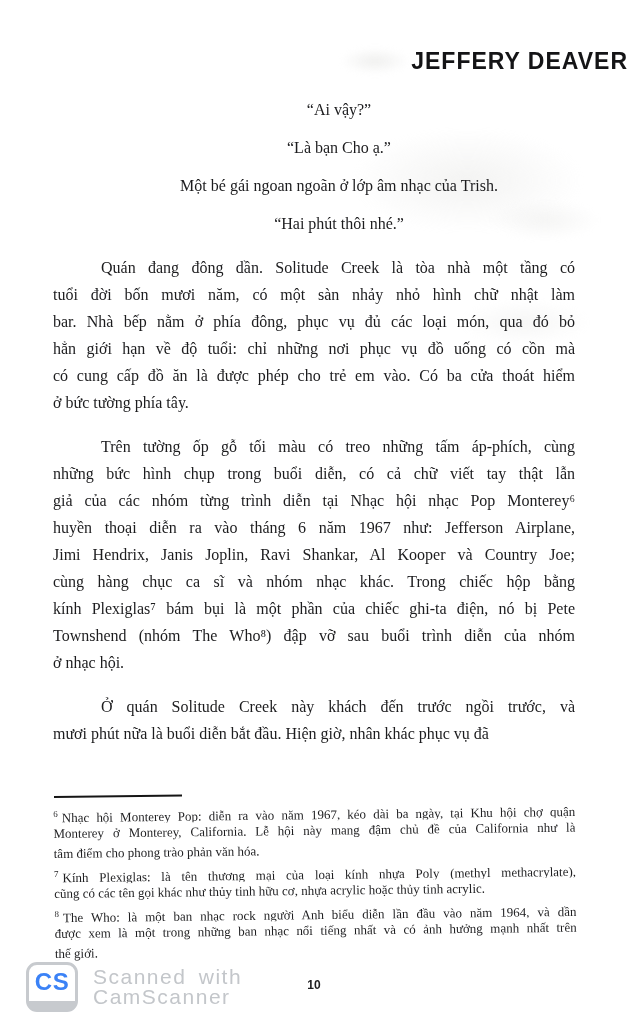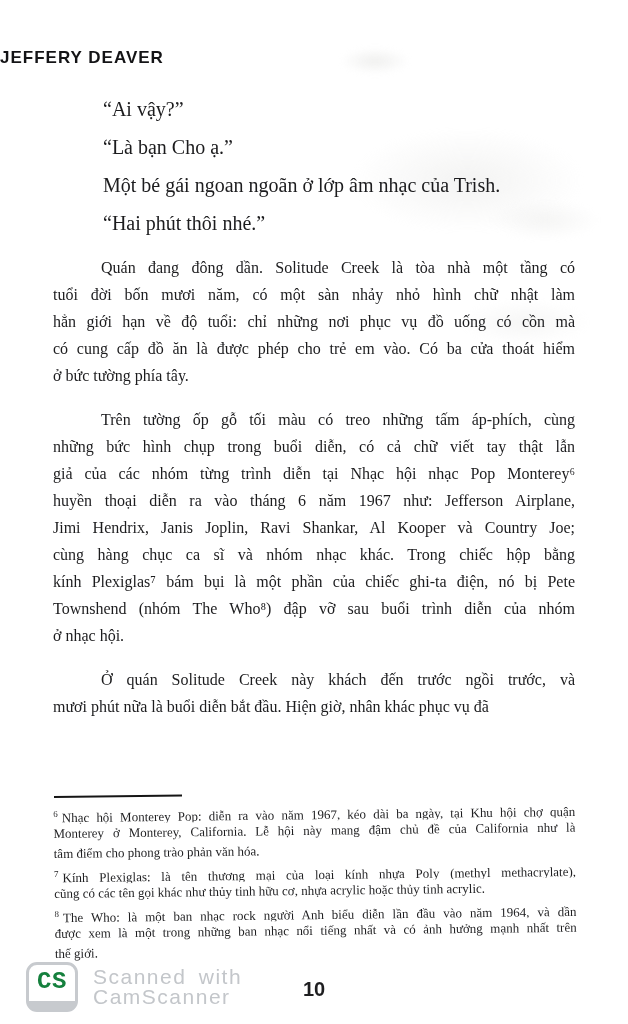--- a/index.html
+++ b/index.html
@@ -1,27 +1,27 @@
 <!DOCTYPE html>
 <html><head>
 <meta charset="utf-8">
 <style>
   html,body{margin:0;padding:0;}
   body{
     width:628px;height:1024px;background:#ffffff;position:relative;overflow:hidden;
     font-family:"Liberation Serif","DejaVu Serif",serif;color:#1c1c1e;
   }
   .page-title{
-    position:absolute;top:48px;left:0;right:0;text-align:left;
+    position:absolute;top:48px;left:0;right:0;text-align:right;
     font-family:"Liberation Sans","DejaVu Sans",sans-serif;font-weight:bold;
-    font-size:17px;letter-spacing:1px;color:#141416;
+    font-size:23px;letter-spacing:1px;color:#141416;
   }
   .text-col{position:absolute;left:53px;width:522px;top:96px;}
   .dialogue-line{
-    font-size:20px;line-height:27px;margin-bottom:11px;padding-left:50px;
+    font-size:16px;line-height:27px;margin-bottom:11px;padding-left:50px;text-align:center;
   }
   .para{margin:17px 0 9px 0;}
   .line{
     font-size:16px;line-height:27px;height:27px;overflow:hidden;
     text-align:justify;
   }
   .line.jl{text-align-last:justify;}
   .line.indent{text-indent:48px;}
   .footnotes{
     position:absolute;left:53px;width:522px;top:796px;
@@ -30,32 +30,32 @@
   .fn-rule{width:128px;height:2px;background:#151515;margin:0 0 6px 1px;}
   .fline{
     font-size:13px;line-height:20px;height:20px;overflow:hidden;
     text-align:justify;color:#1f1f21;
   }
   .fline.jl{text-align-last:justify;}
   .fn-marker{font-size:9px;margin-right:4px;}
   .page-number{
     position:absolute;left:0;right:0;top:978px;text-align:center;
     font-family:"Liberation Sans","DejaVu Sans",sans-serif;
-    font-weight:bold;font-size:20px;color:#1e1e20;
+    font-weight:bold;font-size:12px;color:#1e1e20;
   }
   .watermark{position:absolute;left:26px;top:962px;display:flex;align-items:center;gap:15px;}
   .cs-box{
     width:52px;height:50px;box-sizing:border-box;position:relative;
     border:3.5px solid #c7cace;border-radius:11px;background:#fff;
     display:flex;justify-content:center;align-items:flex-start;
   }
   .cs-bar{position:absolute;left:-1px;right:-1px;bottom:-1px;height:9px;background:#c7cace;border-radius:0 0 8px 8px;}
   .cs-letters{
-    font-family:Liberation Mono, monospace;font-weight:bold;
-    font-size:24px;line-height:33px;color:#15803d;letter-spacing:0.5px;
+    font-family:Liberation Sans, sans-serif;font-weight:bold;
+    font-size:24px;line-height:33px;color:#3b82f6;letter-spacing:0.5px;
   }
   .wm-text{
     font-family:"Liberation Sans","DejaVu Sans",sans-serif;font-size:21px;
     line-height:20px;color:#c3c6ca;letter-spacing:1.5px;word-spacing:5px;
   }
   .bleed{
     position:absolute;pointer-events:none;filter:blur(3px);
     background:radial-gradient(ellipse at center,#e2e2e0 0%,rgba(226,226,224,0) 70%);
   }
 </style>
@@ -73,20 +73,21 @@
   <div>
       <div class="dialogue-line">“Ai vậy?”</div>
       <div class="dialogue-line">“Là bạn Cho ạ.”</div>
       <div class="dialogue-line">Một bé gái ngoan ngoãn ở lớp âm nhạc của Trish.</div>
       <div class="dialogue-line">“Hai phút thôi nhé.”</div>
     </div>
   <div>
       <div class="para">
         <div class="line jl indent">Quán đang đông dần. Solitude Creek là tòa nhà một tầng có</div>
         <div class="line jl">tuổi đời bốn mươi năm, có một sàn nhảy nhỏ hình chữ nhật làm</div>
+        <div class="line jl">bar. Nhà bếp nằm ở phía đông, phục vụ đủ các loại món, qua đó bỏ</div>
         <div class="line jl">hẳn giới hạn về độ tuổi: chỉ những nơi phục vụ đồ uống có cồn mà</div>
         <div class="line jl">có cung cấp đồ ăn là được phép cho trẻ em vào. Có ba cửa thoát hiểm</div>
         <div class="line last">ở bức tường phía tây.</div>
       </div>
       <div class="para">
         <div class="line jl indent">Trên tường ốp gỗ tối màu có treo những tấm áp-phích, cùng</div>
         <div class="line jl">những bức hình chụp trong buổi diễn, có cả chữ viết tay thật lẫn</div>
         <div class="line jl">giả của các nhóm từng trình diễn tại Nhạc hội nhạc Pop Monterey⁶</div>
         <div class="line jl">huyền thoại diễn ra vào tháng 6 năm 1967 như: Jefferson Airplane,</div>
         <div class="line jl">Jimi Hendrix, Janis Joplin, Ravi Shankar, Al Kooper và Country Joe;</div>

